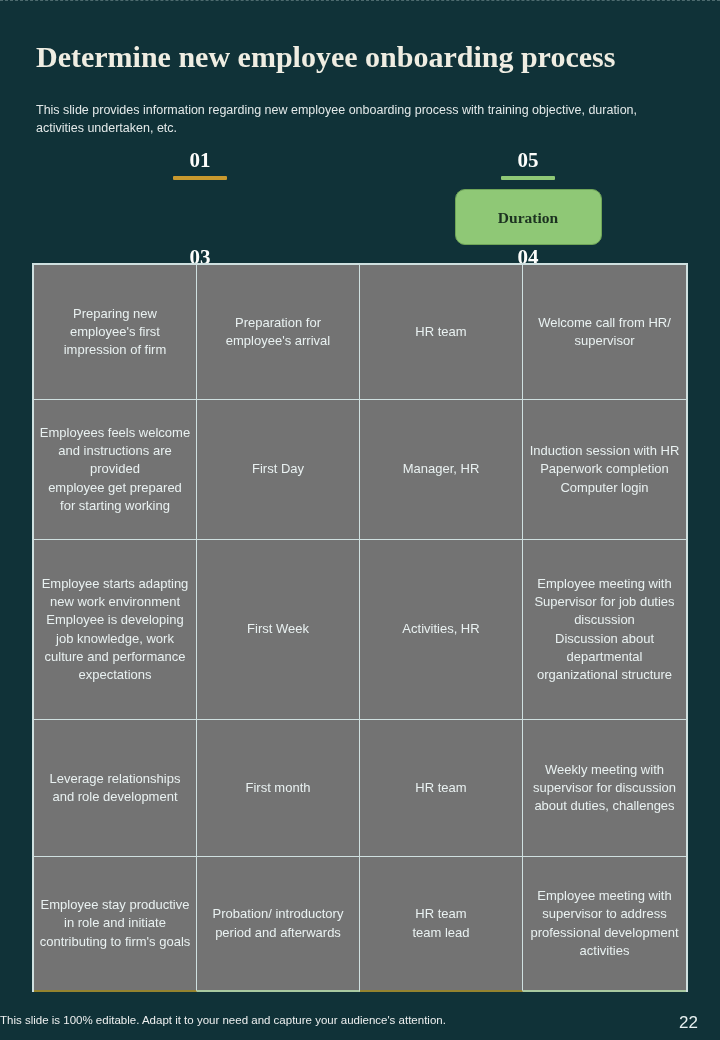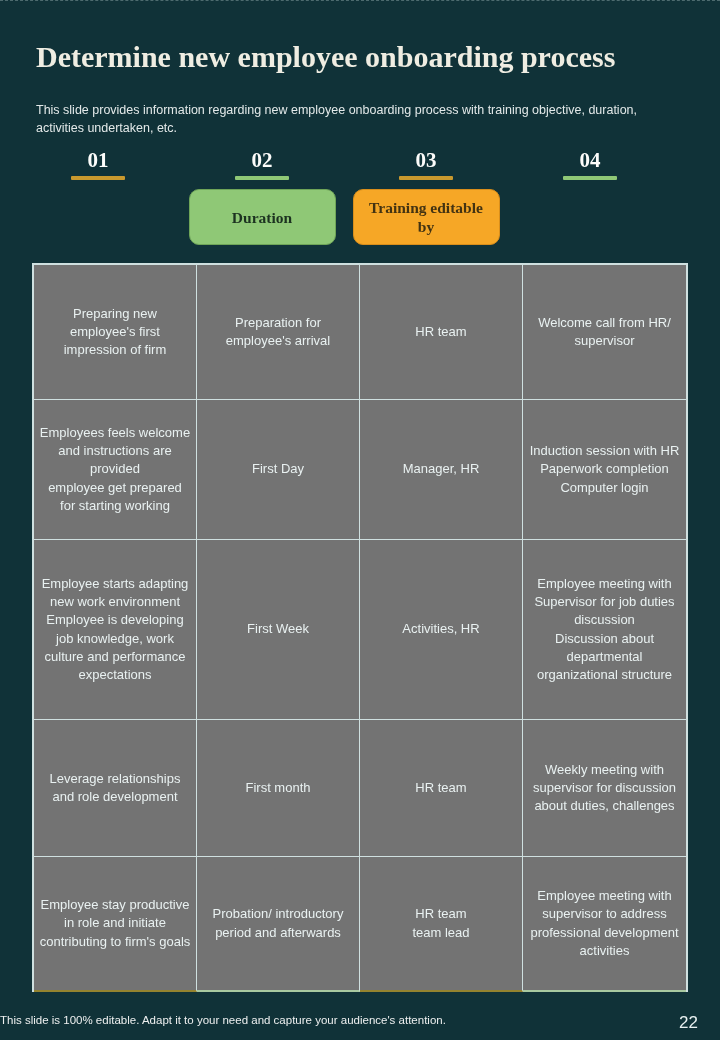--- a/index.html
+++ b/index.html
@@ -19,22 +19,22 @@
     position:absolute;left:36px;top:40px;width:660px;
     font-family:"Liberation Serif", serif;
     font-weight:bold;font-size:30px;line-height:1.1;
     color:#EFEDE2;
   }
   .subtitle{
     position:absolute;left:36px;top:86px;width:652px;
     font-size:12.5px;line-height:1.45;color:#E3E9E9;margin-top:15px;
   }
   .cols-header{
-    position:absolute;left:16px;top:148px;width:656px;
-    display:grid;grid-template-columns:repeat(4,1fr);
+    position:absolute;left:36px;top:148px;width:656px;
+    display:grid;grid-template-columns:repeat(2,1fr);
   }
   .col-head{display:flex;flex-direction:column;align-items:center;}
   .num{
     font-family:"Liberation Serif", serif;
     font-weight:bold;font-size:21px;color:#FDFDFB;
     line-height:1.2;
   }
   .underline{width:54px;height:4px;margin-top:3px;border-radius:1px;}
   .underline.orange{background:#C9992E;}
   .underline.green{background:#8FC876;}
@@ -92,21 +92,21 @@
 
   <div class="title">Determine new employee onboarding process</div>
   <div class="subtitle">This slide provides information regarding new employee onboarding process with training objective, duration, activities undertaken, etc.</div>
 
   <div class="cols-header">
     <div class="col-head">
       <div class="num">01</div>
       <div class="underline orange"></div>
     </div>
     <div class="col-head">
-      <div class="num">02</div>
+      <div class="num">05</div>
       <div class="underline green"></div>
       <div class="box green">Duration</div>
     </div>
     <div class="col-head">
       <div class="num">03</div>
       <div class="underline orange"></div>
       <div class="box orange">Training editable by</div>
     </div>
     <div class="col-head">
       <div class="num">04</div>

